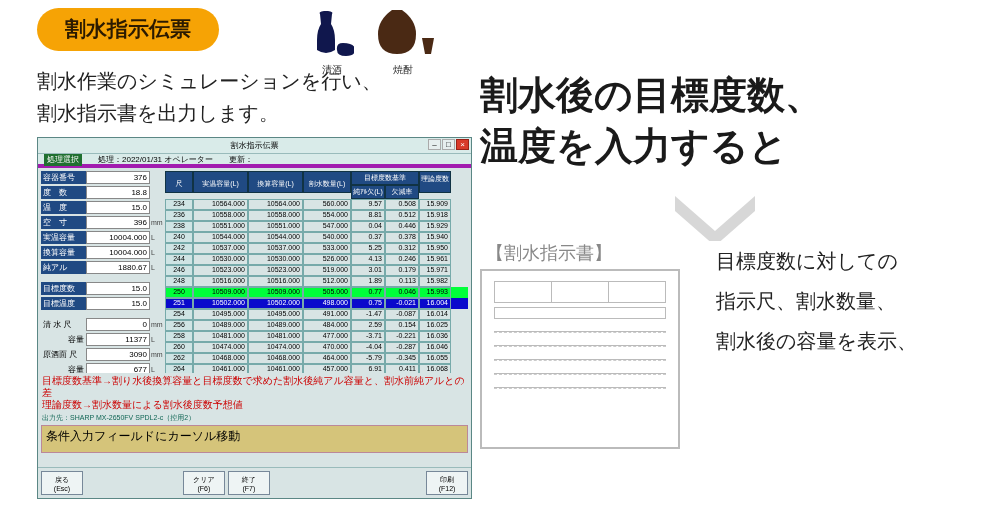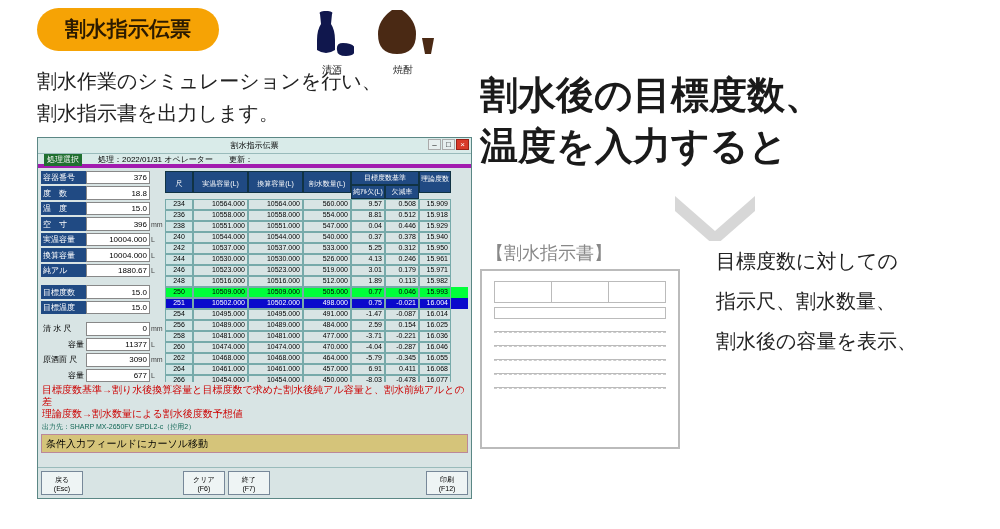--- a/index.html
+++ b/index.html
@@ -108,21 +108,21 @@
   .gr.sel .td.sc { background:#0a0acc; }
   .td.c1 { width:55px; }
   .td.c2 { width:55px; }
   .td.c3 { width:48px; }
   .td.c4 { width:34px; }
   .td.c5 { width:34px; }
   .td.c6 { width:32px; }
   .foot-notes { padding: 2px 4px; color:#c00; font-size:10px; line-height:1.2; }
   .print-dest { padding: 0 4px 2px 4px; color:#165; font-size:7px; }
   .btn-bar { display:flex; gap:3px; padding:3px; border-top:1px solid #9bb; align-items:flex-end;}
-  .help-strip { background:#d5c47a; flex:1; padding:2px 4px; font-size:10px; border:1px solid #b89; margin-bottom:14px; height:19px;}
+  .help-strip { background:#d5c47a; flex:1; padding:2px 4px; font-size:12px; border:1px solid #b89; margin-bottom:14px; height:28px;}
   .app-btn { width:42px; height:24px; background:#eef4f4; border:1px solid #789; font-size:7px; display:flex;align-items:center;justify-content:center;white-space:pre-line;text-align:center;}
   .right-col {
     position: absolute;
     left: 480px;
     top: 70px;
     width: 500px;
   }
   .big-heading {
     font-size: 38px;
     font-weight: 800;

